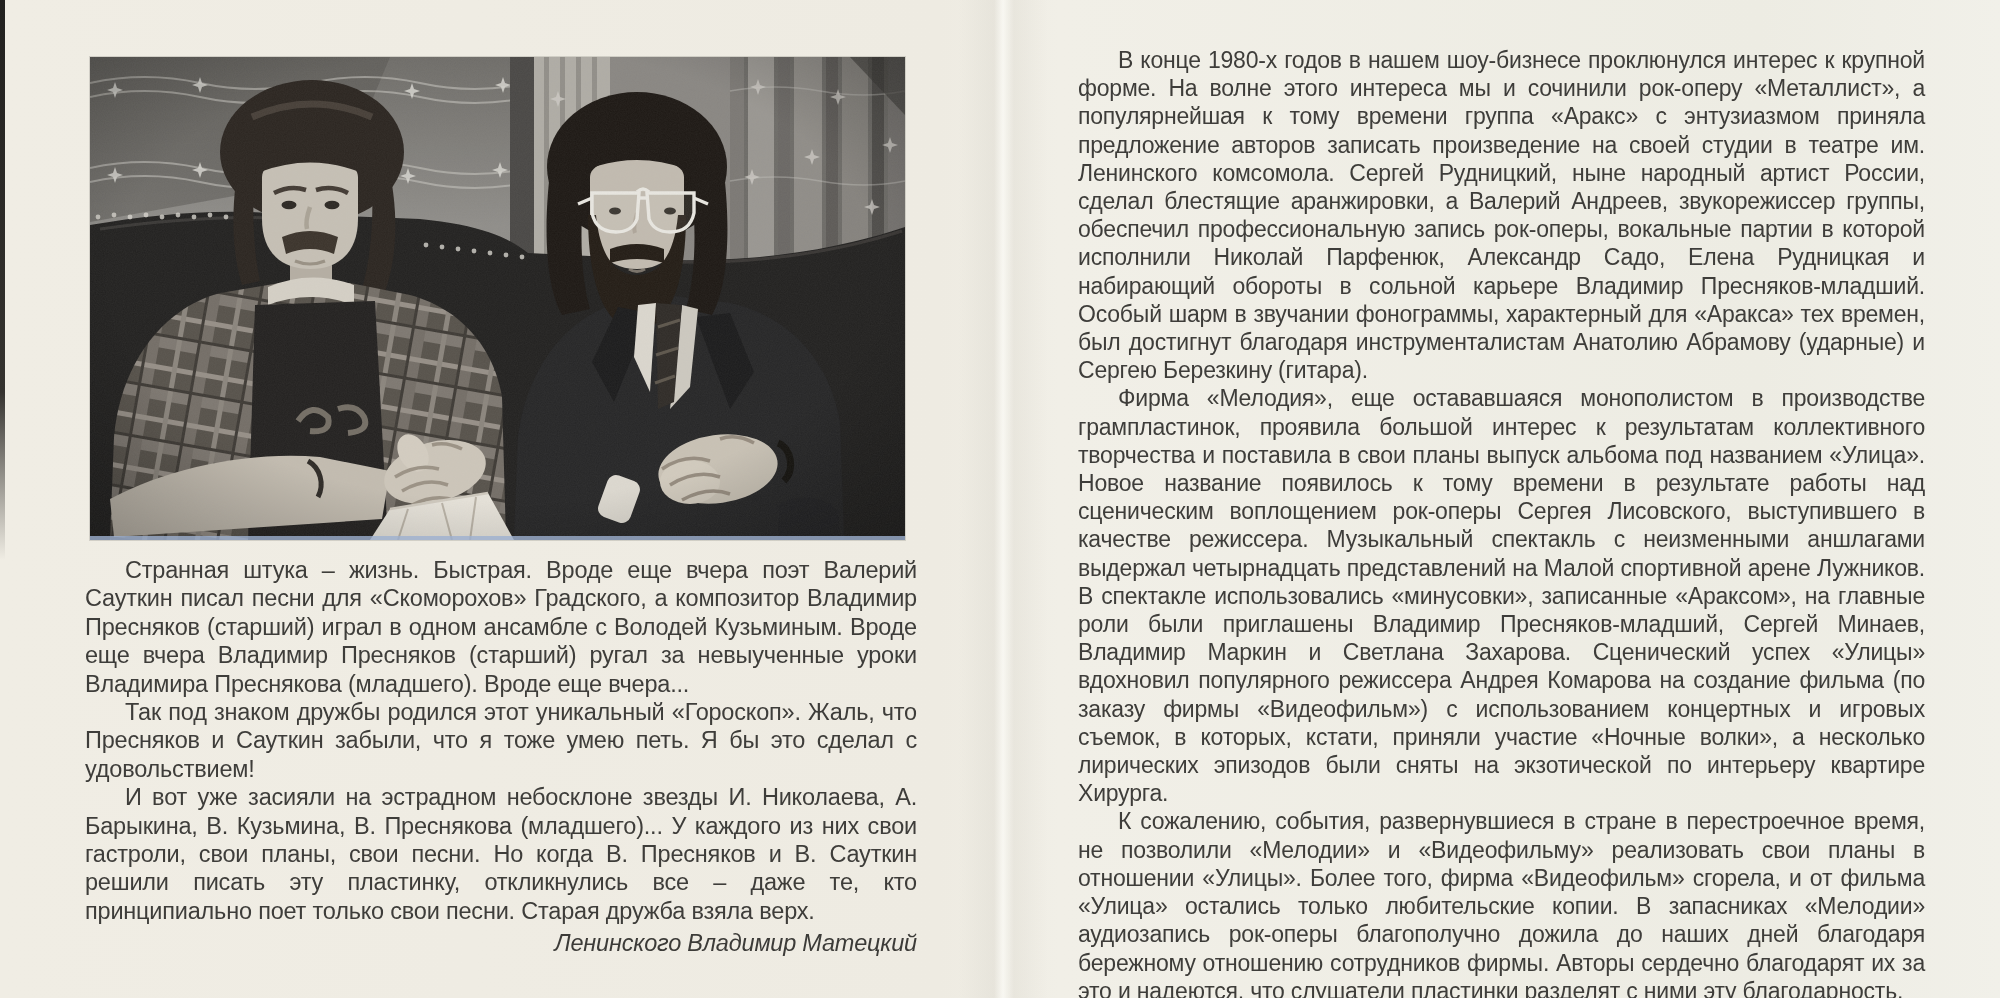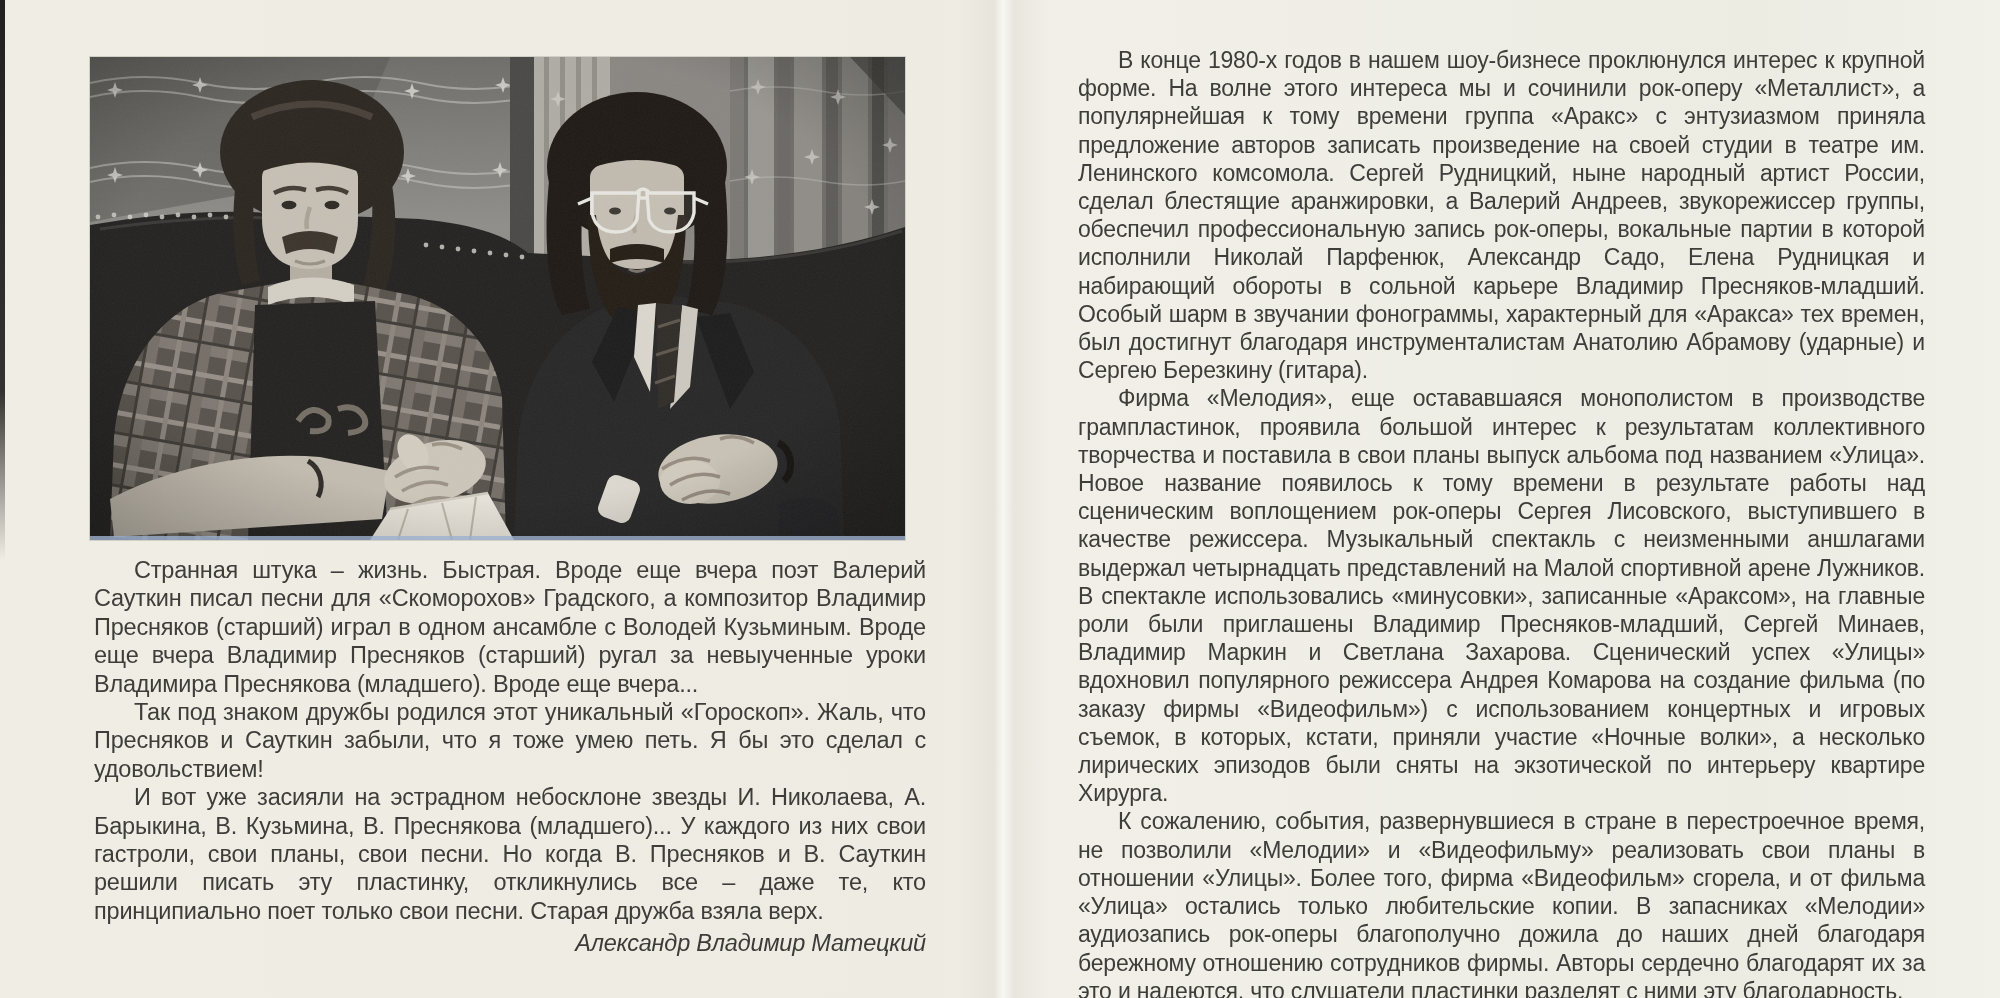--- a/index.html
+++ b/index.html
@@ -12,21 +12,21 @@
   
   .edge-strip{position:absolute;left:0;top:0;width:5px;height:560px;
     background:linear-gradient(180deg,#22211f 0%,#35332f 70%,rgba(60,58,54,0) 100%);}
   
   .fold{position:absolute;left:958px;top:0;width:90px;height:998px;pointer-events:none;
     background:linear-gradient(90deg,rgba(0,0,0,0) 0%,rgba(95,90,75,0.06) 40%,rgba(255,255,252,0.55) 50%,rgba(95,90,75,0.05) 62%,rgba(0,0,0,0) 100%);}
   .photo{position:absolute;left:90px;top:57px;width:815px;height:483px;margin:0;padding:0;
     box-shadow:0 0 0 1px rgba(120,118,110,0.25);}
   .photo svg{display:block;width:815px;height:483px;}
   .text-col{position:absolute;text-align:justify;}
-  .left-col{left:94px;top:556px;width:832px;font-size:23.5px;line-height:28.4px;letter-spacing:-0.2px;}
+  .left-col{left:85px;top:556px;width:832px;font-size:23.5px;line-height:28.4px;letter-spacing:-0.2px;}
   .right-col{left:1078px;top:46px;width:847px;font-size:23px;line-height:28.2px;letter-spacing:-0.2px;}
   .para{margin:0;text-indent:40px;}
   .sig{margin:4px 0 0 0;text-align:right;font-style:italic;color:#3c3b38;}
 </style>
 </head>
 <body>
 
 <div class="spread">
   <div class="edge-strip"></div>
 
@@ -227,21 +227,21 @@
         <rect width="815" height="483" fill="url(#vig)"></rect>
         <rect width="815" height="483" filter="url(#grain)" opacity="0.16"></rect>
         <rect y="479" width="815" height="4" fill="#9db0cf" opacity="0.8"></rect>
       </svg>
     </figure>
 
     <div class="text-col left-col">
       <p class="para">Странная штука – жизнь. Быстрая. Вроде еще вчера поэт Валерий Сауткин писал песни для «Скоморохов» Градского, а композитор Владимир Пресняков (старший) играл в одном ансамбле с Володей Кузьминым. Вроде еще вчера Владимир Пресняков (старший) ругал за невыученные уроки Владимира Преснякова (младшего). Вроде еще вчера...</p>
       <p class="para">Так под знаком дружбы родился этот уникальный «Гороскоп». Жаль, что Пресняков и Сауткин забыли, что я тоже умею петь. Я бы это сделал с удовольствием!</p>
       <p class="para">И вот уже засияли на эстрадном небосклоне звезды И. Николаева, А. Барыкина, В. Кузьмина, В. Преснякова (младшего)... У каждого из них свои гастроли, свои планы, свои песни. Но когда В. Пресняков и В. Сауткин решили писать эту пластинку, откликнулись все – даже те, кто принципиально поет только свои песни. Старая дружба взяла верх.</p>
-      <p class="sig">Александр Владимир Матецкий</p>
+      <p class="sig">Ленинского Владимир Матецкий</p>
     </div>
   </section>
 
   <section class="page">
     <div class="text-col right-col">
       <p class="para">В конце 1980-х годов в нашем шоу-бизнесе проклюнулся интерес к крупной форме. На волне этого интереса мы и сочинили рок-оперу «Металлист», а популярнейшая к тому времени группа «Аракс» с энтузиазмом приняла предложение авторов записать произведение на своей студии в театре им. Ленинского комсомола. Сергей Рудницкий, ныне народный артист России, сделал блестящие аранжировки, а Валерий Андреев, звукорежиссер группы, обеспечил профессиональную запись рок-оперы, вокальные партии в которой исполнили Николай Парфенюк, Александр Садо, Елена Рудницкая и набирающий обороты в сольной карьере Владимир Пресняков-младший. Особый шарм в звучании фонограммы, характерный для «Аракса» тех времен, был достигнут благодаря инструменталистам Анатолию Абрамову (ударные) и Сергею Березкину (гитара).</p>
       <p class="para">Фирма «Мелодия», еще остававшаяся монополистом в производстве грампластинок, проявила большой интерес к результатам коллективного творчества и поставила в свои планы выпуск альбома под названием «Улица». Новое название появилось к тому времени в результате работы над сценическим воплощением рок-оперы Сергея Лисовского, выступившего в качестве режиссера. Музыкальный спектакль с неизменными аншлагами выдержал четырнадцать представлений на Малой спортивной арене Лужников. В спектакле использовались «минусовки», записанные «Араксом», на главные роли были приглашены Владимир Пресняков-младший, Сергей Минаев, Владимир Маркин и Светлана Захарова. Сценический успех «Улицы» вдохновил популярного режиссера Андрея Комарова на создание фильма (по заказу фирмы «Видеофильм») с использованием концертных и игровых съемок, в которых, кстати, приняли участие «Ночные волки», а несколько лирических эпизодов были сняты на экзотической по интерьеру квартире Хирурга.</p>
       <p class="para">К сожалению, события, развернувшиеся в стране в перестроечное время, не позволили «Мелодии» и «Видеофильму» реализовать свои планы в отношении «Улицы». Более того, фирма «Видеофильм» сгорела, и от фильма «Улица» остались только любительские копии. В запасниках «Мелодии» аудиозапись рок-оперы благополучно дожила до наших дней благодаря бережному отношению сотрудников фирмы. Авторы сердечно благодарят их за это и надеются, что слушатели пластинки разделят с ними эту благодарность.</p>
       <p class="sig">Композитор В. Пресняков-ст., планы В. Сауткин</p>
     </div>

